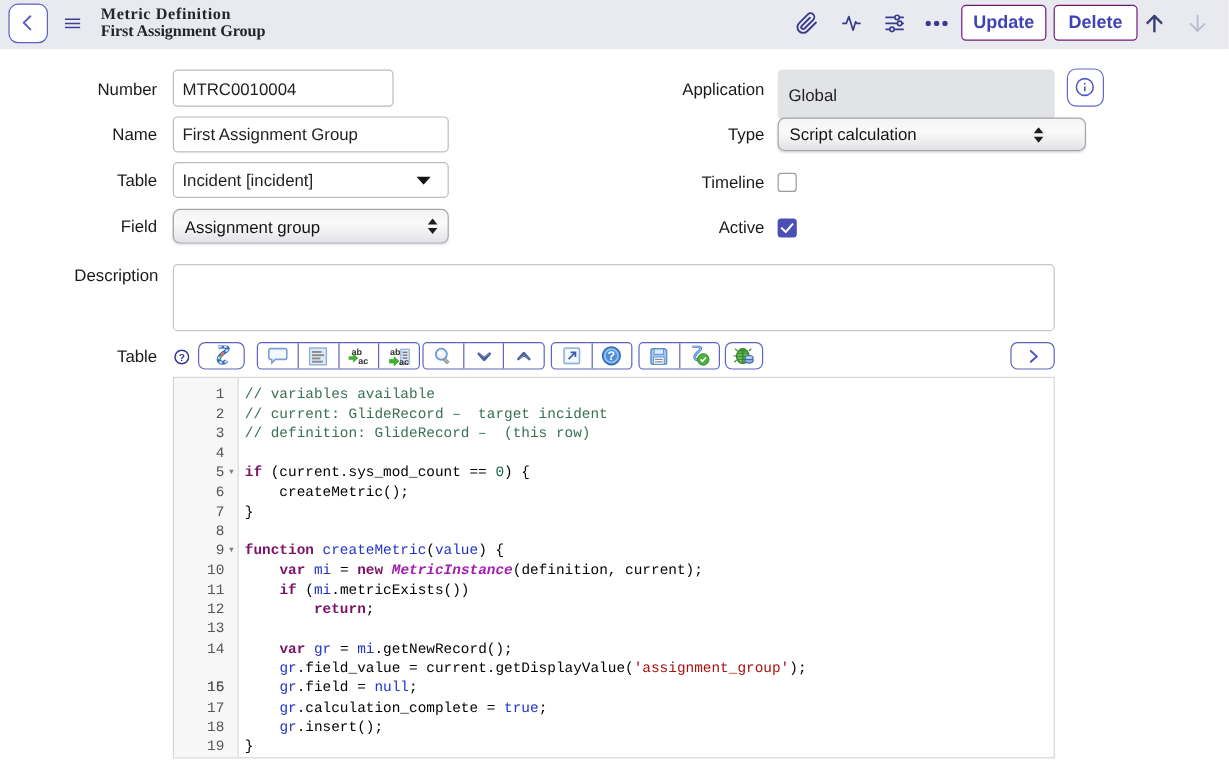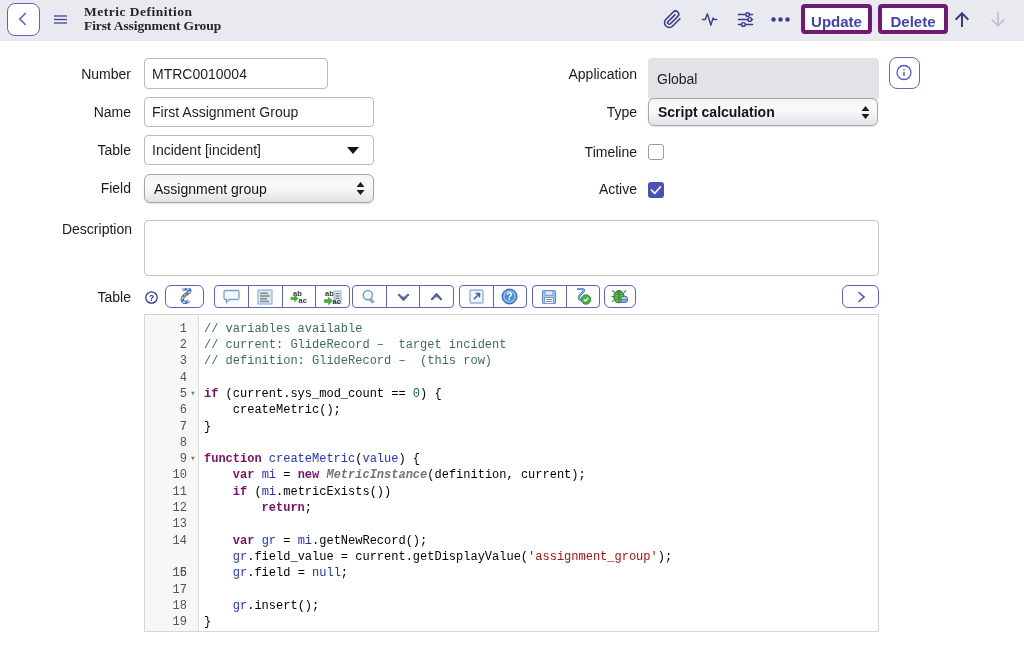--- a/index.html
+++ b/index.html
@@ -4,21 +4,21 @@
 <style>
 * { margin:0; padding:0; box-sizing:border-box; }
 html,body { width:1024px; height:653px; background:#fff; font-family:"Liberation Sans", sans-serif; overflow:hidden; }
 body { position:relative; }
 .abs { position:absolute; }
 
 
 #header { position:absolute; left:0; top:0; width:1024px; height:41px; background:#e9eaef; }
 #backbtn { position:absolute; left:7px; top:3px; width:33px; height:33px; background:#fff; border:1.3px solid #5b5fc7; border-radius:8px; }
 #title { position:absolute; left:84px; top:5px; font-size:13.5px; font-weight:bold; color:#25262b; line-height:14px; letter-spacing:-0.1px;font-family:Liberation Serif, serif; }
-.hbtn { position:absolute; top:4px; height:30px; background:#fff; border:4px solid #701a75; border-radius:4px; color:#3e44b5; font-size:15px; font-weight:bold; text-align:center; line-height:28px; }
+.hbtn { position:absolute; top:4px; height:30px; background:#fff; border:1px solid #701a75; border-radius:4px; color:#3e44b5; font-size:15px; font-weight:bold; text-align:center; line-height:28px; }
 
 
 .label { position:absolute; font-size:14px; color:#1a1a1a; text-align:right; line-height:16px; }
 .input { position:absolute; background:#fff; border:1px solid #babbc1; border-radius:4px; font-size:14px; color:#1f1f1f; padding-left:7px; display:flex; align-items:center; }
 .ro { position:absolute; background:#e2e3e7; border-radius:4px; font-size:14px; color:#1f1f1f; padding-left:9px; display:flex; align-items:center; }
 .macsel { position:absolute; border:1px solid #a4a4ac; border-radius:6px; background:linear-gradient(180deg,#f4f4f5 0%,#fafafa 40%,#efeff1 70%,#e2e2e6 100%); box-shadow:0 1px 1.5px rgba(0,0,0,0.12); font-size:14px; color:#141414; padding-left:9px; display:flex; align-items:center; }
 .cb { position:absolute; width:16px; height:16px; border-radius:3px; }
 .cb.off { background:#fff; border:1.5px solid #9a9ba3; }
 .cb.on { background:#4c4fb6; }
 
@@ -31,21 +31,21 @@
 #code { position:absolute; left:144px; top:314px; width:735px; height:318px; border:1px solid #d6d6d6; background:#fff; font-family:"Liberation Mono", monospace; font-size:12px; }
 #gutter { position:absolute; left:0; top:0; width:54px; height:316px; background:#f7f7f7; border-right:1px solid #ddd; }
 .cl { position:absolute; height:16px; line-height:16px; white-space:pre; }
 .ln { position:absolute; width:42px; text-align:right; color:#555; height:16px; line-height:16px; }
 .fold { position:absolute; left:45px; color:#808080; font-size:9.5px; height:16px; line-height:16px; }
 .kw { color:#7d1166; font-weight:bold; }
 .vr { color:#2233cc; }
 .cm { color:#3a7055; }
 .st { color:#aa1111; }
 .nm { color:#116644; }
-.cls { font-weight:bold; font-style:italic; color:#737373; }
+.cls { font-weight:bold; font-style:italic; color:#a21caf; }
 </style>
 </head>
 <body>
 <div id="header"></div>
 <div id="backbtn">
   <svg width="30" height="30" viewBox="0 0 30 30">
       <path d="M17.3 9.5 L11.8 15 L17.3 20.5" fill="none" stroke="#5b5fc7" stroke-width="1.6" stroke-linecap="round"></path>
     </svg>
 </div>
 <svg class="abs" style="left:54px; top:15px;" width="13" height="9" viewBox="0 0 13 9">
@@ -109,21 +109,21 @@
 <div class="label" style="left:400px; top:66px; width:237px;">Application</div>
 <div class="ro" style="left:648px; top:58px; width:231px; height:42px;">Global</div>
 <div class="abs" style="left:889px; top:57px; width:31px; height:32px; background:#fff; border:1.5px solid #6366c9; border-radius:8px;">
   <svg width="28" height="29" viewBox="0 0 28 29">
       <circle cx="14" cy="14.5" r="7" fill="none" stroke="#5157c5" stroke-width="1.3"></circle>
       <line x1="14" y1="11.2" x2="14" y2="12.4" stroke="#5157c5" stroke-width="1.4"></line>
       <line x1="14" y1="14" x2="14" y2="18" stroke="#5157c5" stroke-width="1.4"></line>
     </svg>
 </div>
 <div class="label" style="left:400px; top:104px; width:237px;">Type</div>
-<div class="macsel" style="left:648px; top:98px; width:230px; height:28px;font-weight:bold;">Script calculation</div>
+<div class="macsel" style="left:648px; top:98px; width:257px; height:28px;">Script calculation</div>
 <svg class="abs" style="left:861px; top:106px;" width="9" height="13" viewBox="0 0 9 13">
     <path d="M4.5 0 L8.5 5 H0.5 Z" fill="#1c1c1c"></path>
     <path d="M4.5 13 L0.5 8 H8.5 Z" fill="#1c1c1c"></path>
   </svg>
 <div class="label" style="left:400px; top:144px; width:237px;">Timeline</div>
 <div class="cb off" style="left:648px; top:144px;"></div>
 <div class="label" style="left:400px; top:181px; width:237px;">Active</div>
 <div class="cb on" style="left:648px; top:182px;">
   <svg width="16" height="16" viewBox="0 0 16 16">
       <path d="M3.5 8.2 L6.8 11.3 L12.5 4.8" fill="none" stroke="#fff" stroke-width="1.7" stroke-linecap="round" stroke-linejoin="round"></path>
@@ -287,17 +287,18 @@
   <div class="ln" style="top:185px;">12</div>
     <div class="cl" style="left:59px; top:185px;">        <span class="kw">return</span>;</div>
   <div class="ln" style="top:201px;">13</div>
   <div class="ln" style="top:218px;">14</div>
     <div class="cl" style="left:59px; top:218px;">    <span class="kw">var</span> <span class="vr">gr</span> = <span class="vr">mi</span>.getNewRecord();</div>
   <div class="ln" style="top:250px;">15</div>
     <div class="cl" style="left:59px; top:234px;">    <span class="vr">gr</span>.field_value = current.getDisplayValue(<span class="st">'assignment_group'</span>);</div>
   <div class="ln" style="top:250px;">16</div>
     <div class="cl" style="left:59px; top:250px;">    <span class="vr">gr</span>.field = <span class="vr">null</span>;</div>
   <div class="ln" style="top:267px;">17</div>
+    <div class="cl" style="left:59px; top:267px;">    <span class="vr">gr</span>.calculation_complete = <span class="vr">true</span>;</div>
   <div class="ln" style="top:283px;">18</div>
     <div class="cl" style="left:59px; top:283px;">    <span class="vr">gr</span>.insert();</div>
   <div class="ln" style="top:299px;">19</div>
     <div class="cl" style="left:59px; top:299px;">}</div>
 </div>
 
 </body></html>

